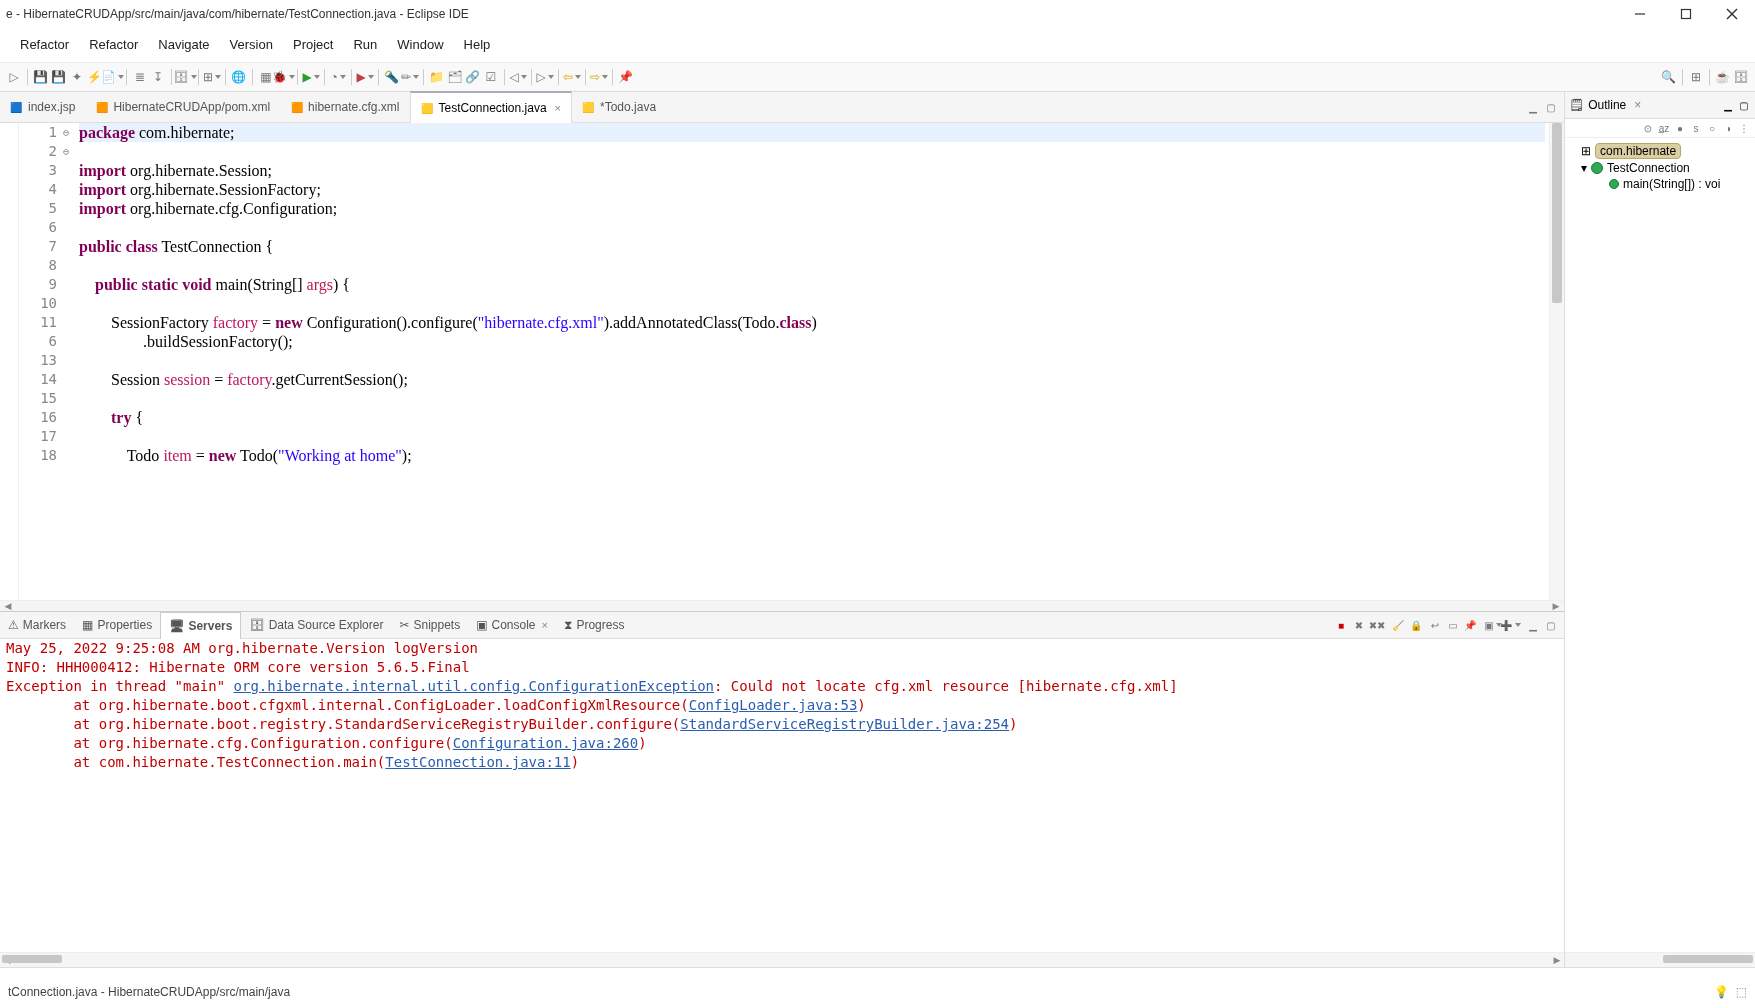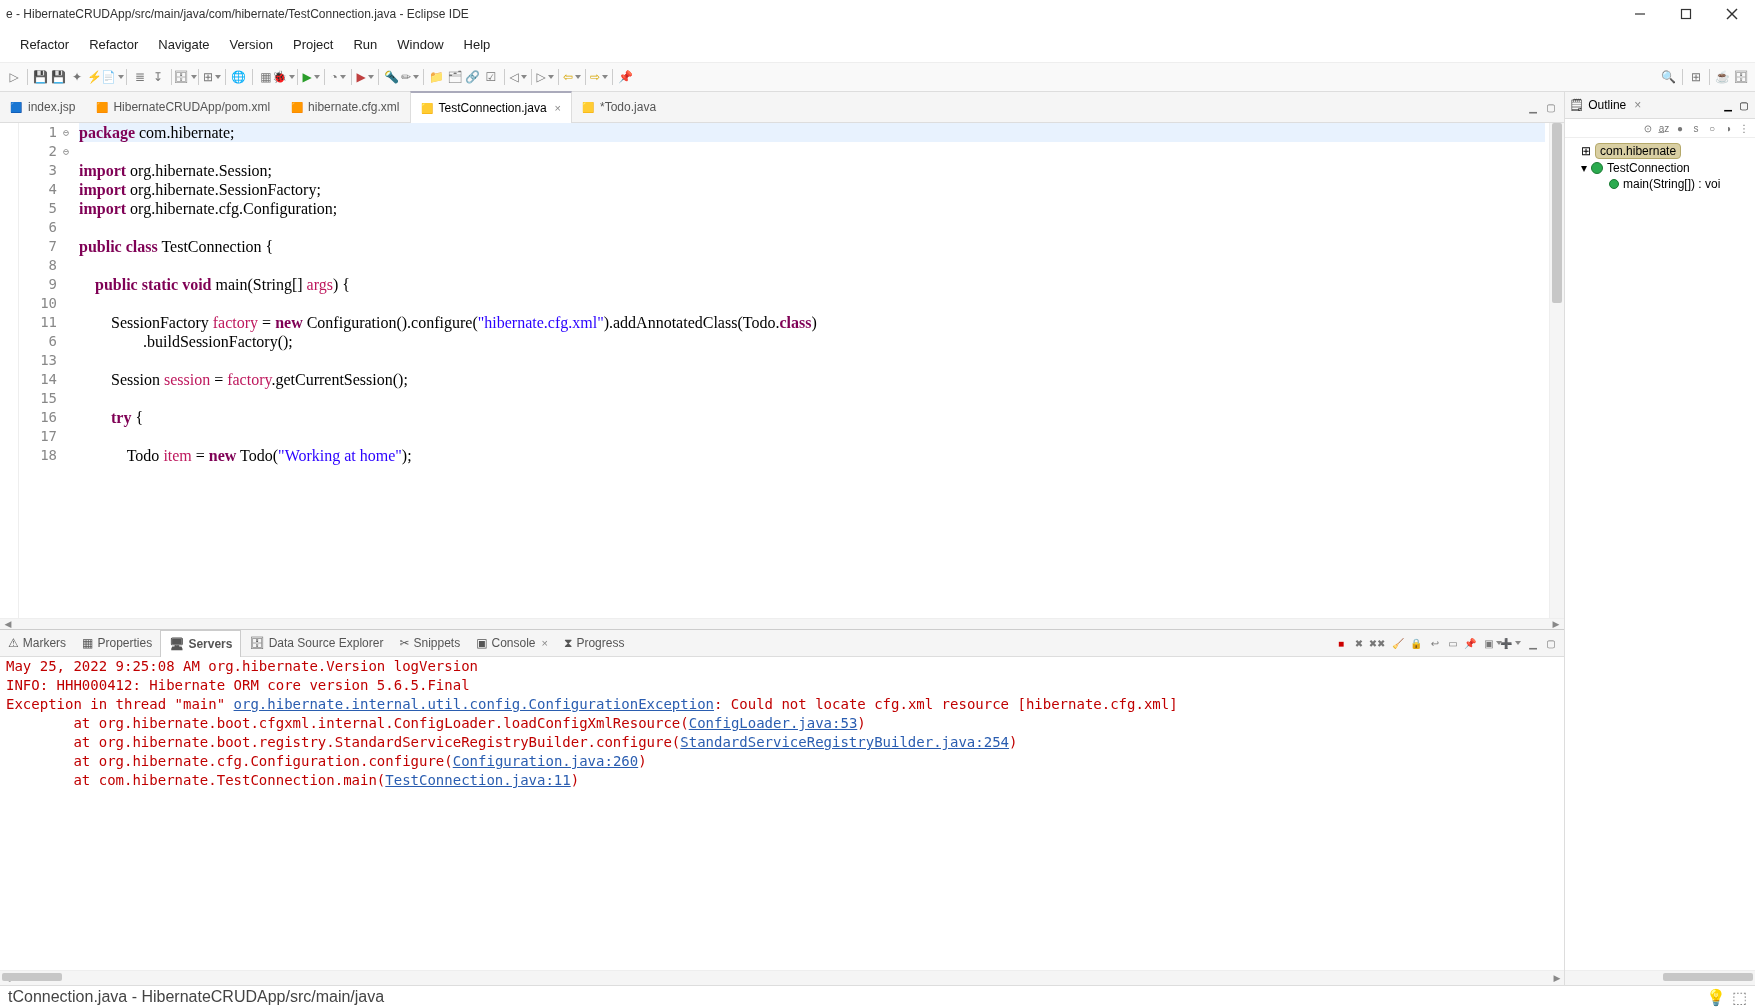--- a/index.html
+++ b/index.html
@@ -78,21 +78,21 @@
 .tree{padding:4px 2px;font-size:12px}
 .tree .node{display:flex;align-items:center;gap:4px;padding:1px 0}
 .tree .indent1{padding-left:14px}
 .tree .indent3{padding-left:42px}
 .pkg-box{background:#d9cfa3;border:1px solid #b5a96a;border-radius:4px;padding:0 4px}
 .circle{width:10px;height:10px;border-radius:50%;display:inline-block}
 .circle.green{background:#2bab4f;border:1px solid #1a7a33}
 .outline-hscroll{margin-top:auto}
 
 
-.statusbar{height:22px;border-top:1px solid #ddd;display:flex;align-items:center;padding:0 8px;font-size:16px;color:#444;background:#fff}
+.statusbar{height:22px;border-top:1px solid #ddd;display:flex;align-items:flex-end;padding:9px 8px;font-size:12px;color:#444;background:#fff}
 .statusbar .sb-right{margin-left:auto;display:flex;gap:6px;align-items:center;color:#888}
 </style>
 </head>
 <body>
 
 <div class="window">
 
   <div class="titlebar">
     <span class="title">e - HibernateCRUDApp/src/main/java/com/hibernate/TestConnection.java - Eclipse IDE</span>
     <div class="win-btns">

